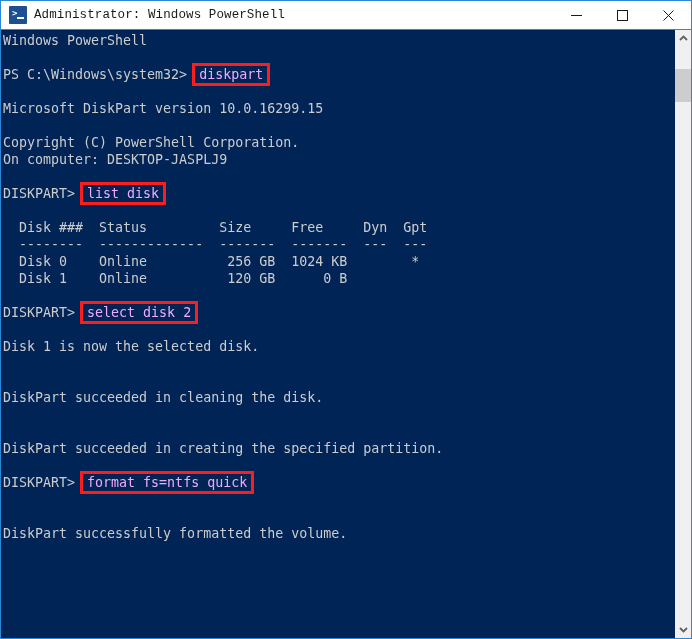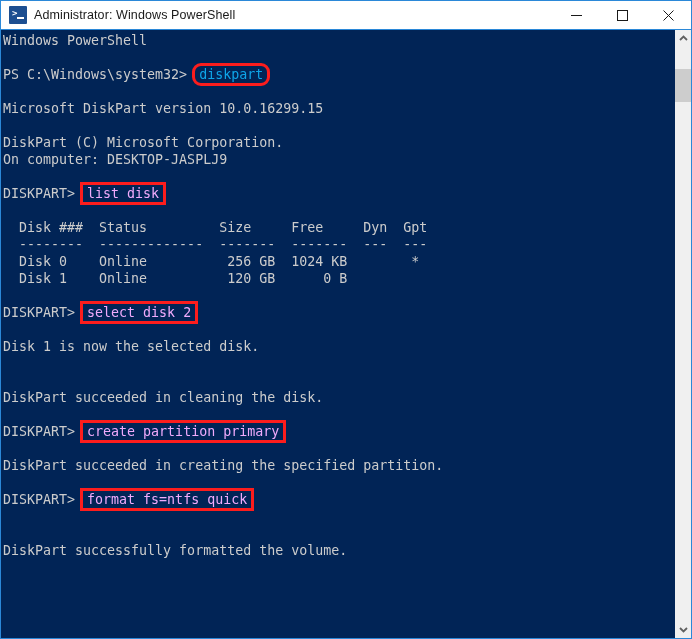--- a/index.html
+++ b/index.html
@@ -59,21 +59,21 @@
   }
   #app-icon .ul {
     position: absolute;
     left: 8px;
     top: 11px;
     width: 7px;
     height: 2px;
     background: #ffffff;
   }
   #title-text {
-    font-family: Liberation Sans, sans-serif;
+    font-family: Liberation Mono, monospace;
     font-size: 12.5px;
     color: #1a1a1a;
     white-space: nowrap;
     letter-spacing: 0.1px;
   }
   #win-controls {
     position: absolute;
     right: 0;
     top: 0;
     height: 28px;
@@ -121,21 +121,21 @@
     position: relative;
     display: inline-block;
     color: #f0abfc;
     padding: 0px 4px;
     margin: 0;
     outline: 3px solid #fc1d1d;
     outline-offset: 0px;
     line-height: 17px;
     vertical-align: baseline;
   }
-  .cmd.yellow { color: #0ea5e9; border-radius: 6px; }
+  .cmd.yellow { color: #f0abfc; }
 
   
   #scrollbar {
     width: 16px;
     min-width: 16px;
     background: #f0f0f0;
     position: relative;
     border-left: 0px;
     display: flex;
     flex-direction: column;
@@ -198,38 +198,37 @@
   </div>
 
   <div id="console-area">
     <div id="console-text">
         <div class="line">Windows PowerShell</div>
         <div class="line blank">&nbsp;</div>
         <div class="line"><span>PS C:\Windows\system32&gt; </span><span class="cmd yellow">diskpart</span></div>
         <div class="line blank">&nbsp;</div>
         <div class="line">Microsoft DiskPart version 10.0.16299.15</div>
         <div class="line blank">&nbsp;</div>
-        <div class="line">DiskPart (C) Microsoft Corporation.</div>
+        <div class="line">Copyright (C) PowerShell Corporation.</div>
         <div class="line">On computer: DESKTOP-JASPLJ9</div>
         <div class="line blank">&nbsp;</div>
         <div class="line"><span>DISKPART&gt; </span><span class="cmd">list disk</span></div>
         <div class="line blank">&nbsp;</div>
         <div class="line">  Disk ###  Status         Size     Free     Dyn  Gpt</div>
         <div class="line">  --------  -------------  -------  -------  ---  ---</div>
         <div class="line">  Disk 0    Online          256 GB  1024 KB        *</div>
         <div class="line">  Disk 1    Online          120 GB      0 B</div>
         <div class="line blank">&nbsp;</div>
         <div class="line"><span>DISKPART&gt; </span><span class="cmd">select disk 2</span></div>
         <div class="line blank">&nbsp;</div>
         <div class="line">Disk 1 is now the selected disk.</div>
         <div class="line blank">&nbsp;</div>
         <div class="line blank">&nbsp;</div>
         <div class="line">DiskPart succeeded in cleaning the disk.</div>
         <div class="line blank">&nbsp;</div>
-        <div class="line"><span>DISKPART&gt; </span><span class="cmd">create partition primary</span></div>
         <div class="line blank">&nbsp;</div>
         <div class="line">DiskPart succeeded in creating the specified partition.</div>
         <div class="line blank">&nbsp;</div>
         <div class="line"><span>DISKPART&gt; </span><span class="cmd">format fs=ntfs quick</span></div>
         <div class="line blank">&nbsp;</div>
         <div class="line blank">&nbsp;</div>
         <div class="line">DiskPart successfully formatted the volume.</div>
         <div class="line blank">&nbsp;</div>
       </div>
 

